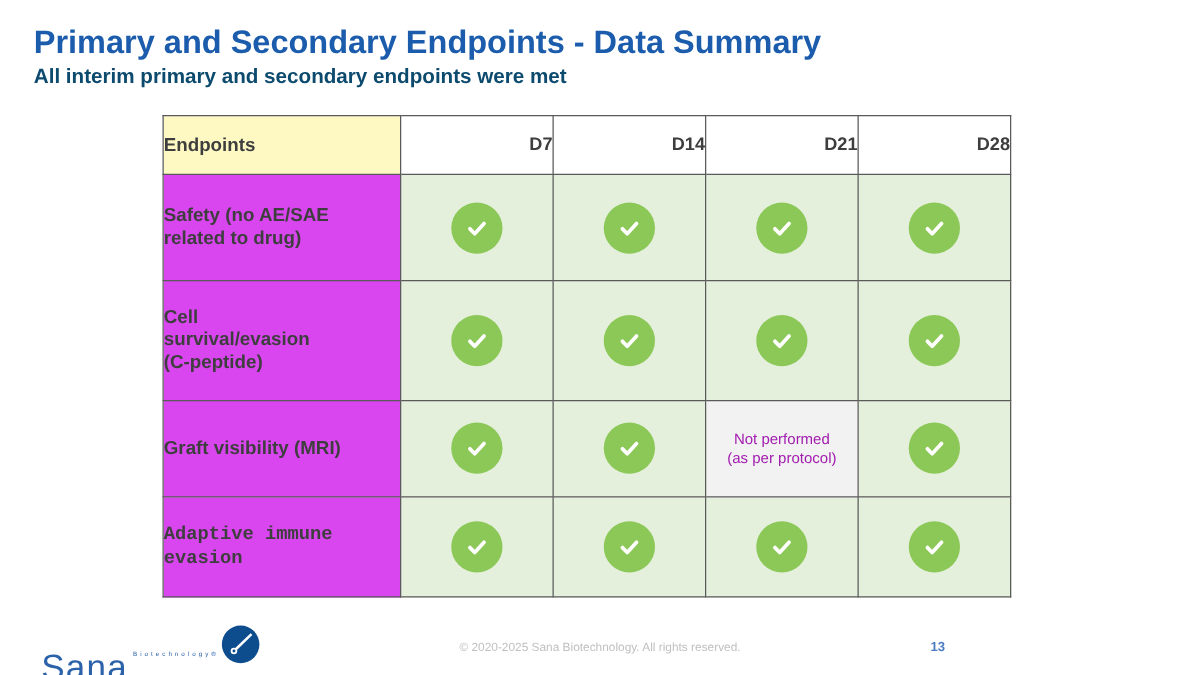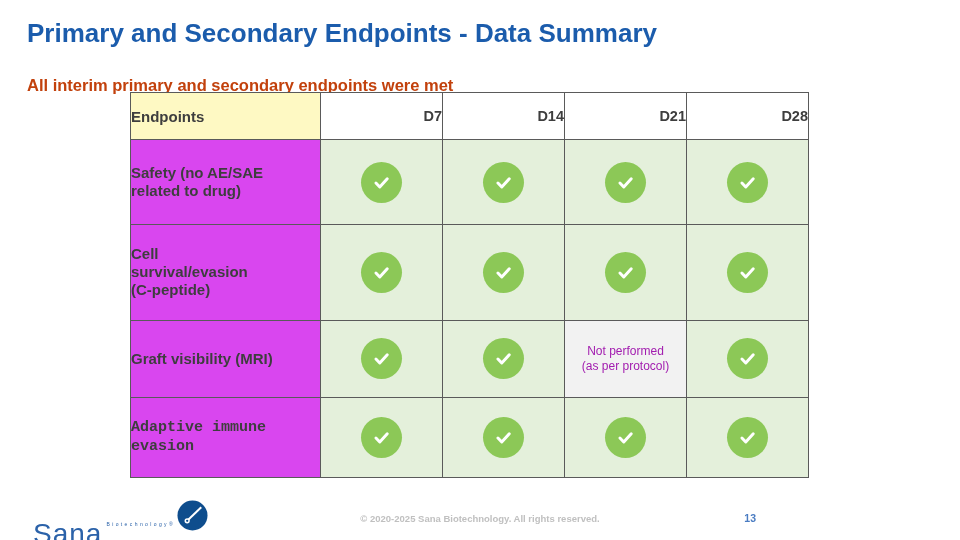--- a/index.html
+++ b/index.html
@@ -13,23 +13,22 @@
   .slide { width: 788px; height: 540px; position: relative; background: #fff; }
 
   
   .title {
     position: absolute; left: 27px; top: 18px;
     font-size: 26px; font-weight: bold; color: #1B5CAC;
     letter-spacing: 0px; white-space: nowrap;
   }
   .subtitle {
     position: absolute; left: 27px; top: 52px;
-    font-size: 16.5px; font-weight: bold; color: #c2410c;
+    font-size: 16.5px; font-weight: bold; color: #0c4a6e;
     white-space: nowrap;
-    margin-top: 24px;
   }
 
   
   table.endpoints {
     position: absolute; left: 130px; top: 92px;
     width: 679px; height: 386px;
     border-collapse: collapse; table-layout: fixed;
   }
   table.endpoints td, table.endpoints th {
     border: 1.5px solid #5A5A5A;
@@ -87,21 +86,21 @@
   }
   .logo-subtext {
     font-size: 5px; color: #2B62A9; letter-spacing: 2.4px;
     margin-top: 1px; margin-left: 4px; white-space: nowrap;
   }
   .logo-circle { margin-left: 2px; margin-top: 3px; }
 
   .copyright {
     position: absolute; left: 0; top: 513px; width: 960px;
     text-align: center;
-    font-size: 9.5px; color: #C0C0C0; font-weight: bold;
+    font-size: 9.5px; color: #C0C0C0;
   }
   .page-number {
     position: absolute; right: 32px; top: 512px;
     font-size: 10.5px; font-weight: bold; color: #4A7CC2;
   }
 </style>
 </head>
 <body>
 
 <div class="slide">

